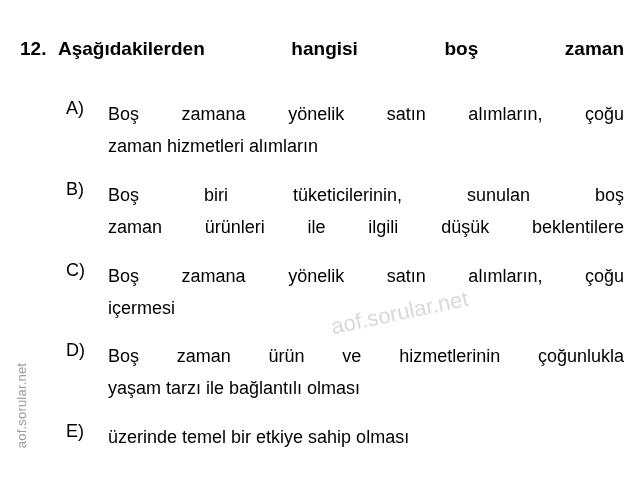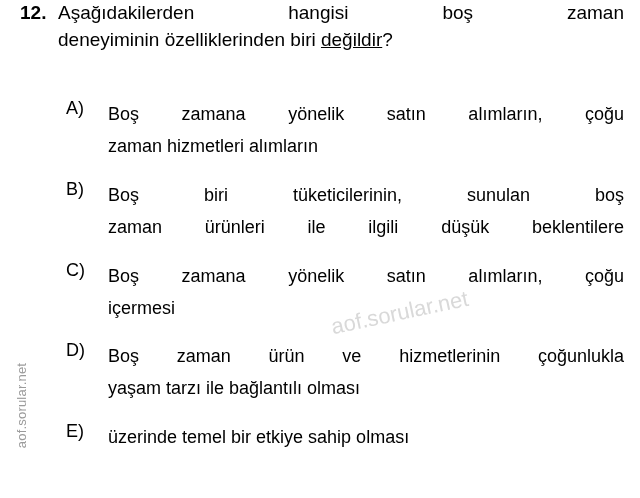--- a/index.html
+++ b/index.html
@@ -47,40 +47,40 @@
     font-size: 22px;
     color: #d9d9d9;
     transform: rotate(-12deg);
     white-space: nowrap;
     pointer-events: none;
   }
 
   .question-block {
     position: absolute;
     left: 20px;
-    top: 0;
+    top: 36px;
     width: 604px;
   }
 
   .q-row {
     display: flex;
     align-items: flex-start;
   }
 
   .q-number {
     font-size: 19px;
     font-weight: bold;
     width: 38px;
     flex: 0 0 38px;
     line-height: 1.42;
   }
 
   .q-text {
     font-size: 19px;
-    font-weight: normal;
+    font-weight: bold;
     line-height: 1.42;
     text-align: justify;
     flex: 1 1 auto;
   }
   .q-text .line {
     display: block;
     text-align: justify;
     text-align-last: justify;
   }
   .q-text .line.last {
@@ -133,21 +133,20 @@
 
   <div class="center-watermark">aof.sorular.net</div>
 
   <div class="side-watermark">aof.sorular.net</div>
 
   <div class="question-block">
     <div class="q-row">
       <div class="q-number">12.</div>
       <div class="q-text">
         <span class="line">Aşağıdakilerden          hangisi         boş         zaman</span>
-        <span class="line last"><span>deneyiminin özelliklerinden biri </span><span class="underline">değildir</span><span>?</span></span>
       </div>
     </div>
   </div>
 
   <div class="options">
 
     <div class="option">
       <div class="opt-letter">A)</div>
       <div class="opt-text">
         <span class="line">Boş zamana yönelik satın alımların, çoğu</span>

